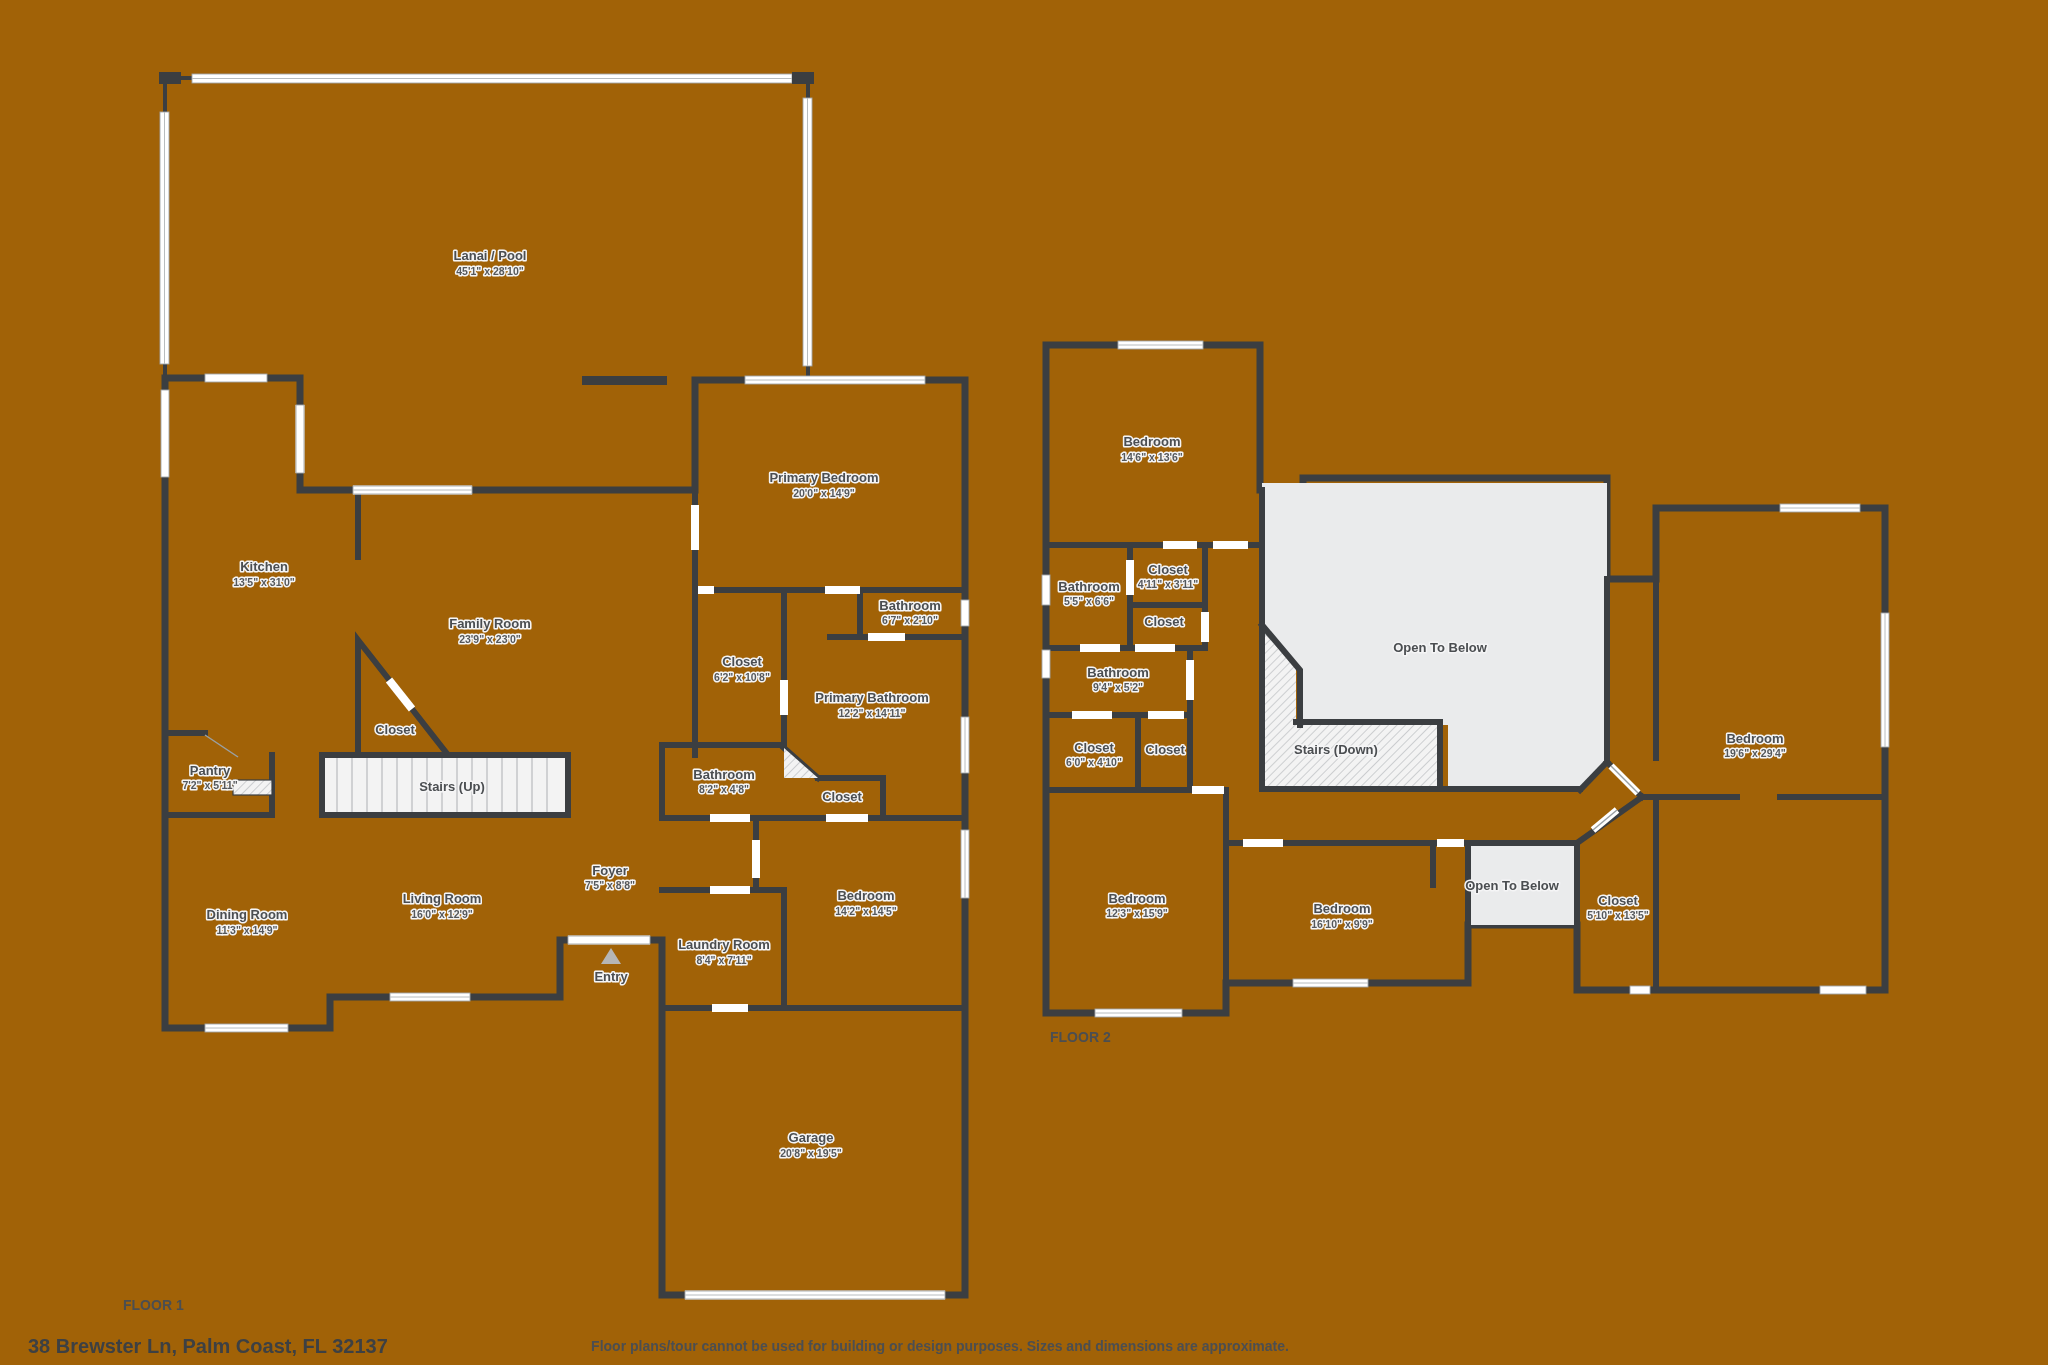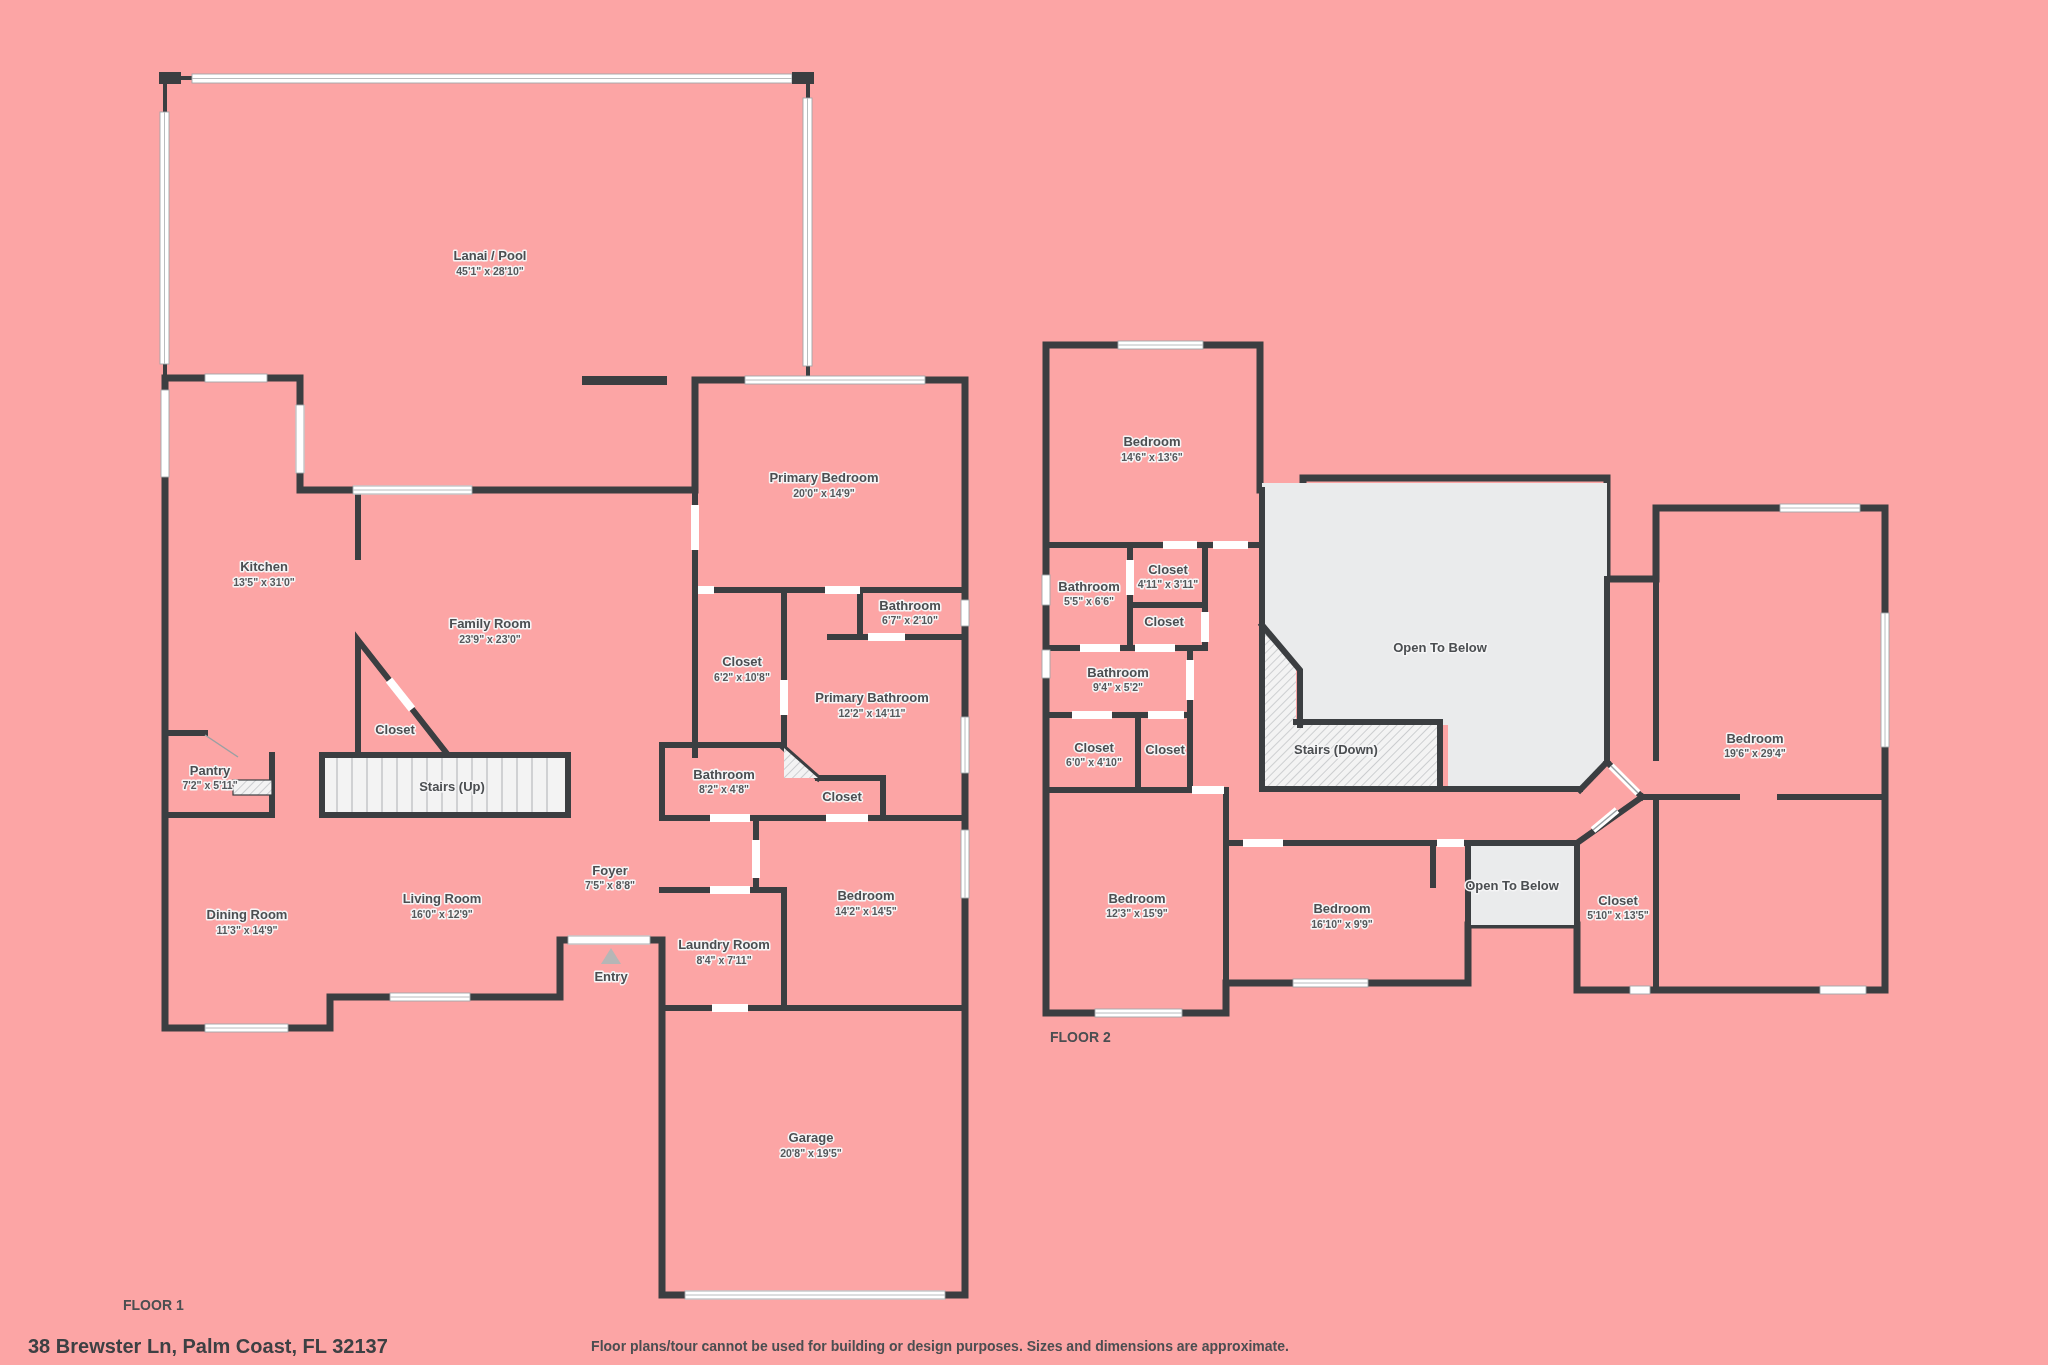--- a/index.html
+++ b/index.html
@@ -1,17 +1,17 @@
 <!DOCTYPE html>
 <html><head>
 <meta charset="utf-8">
 <style>
   html,body{margin:0;padding:0;background:#ffffff;}
   body{font-family:"Liberation Sans", sans-serif;}
-  .stage{position:relative;width:2048px;height:1365px;background:#fca5a5;overflow:hidden;}
+  .stage{position:relative;width:2048px;height:1365px;background:#a16207;overflow:hidden;}
   svg{display:block;}
   .rname{font:700 13px "Liberation Sans", sans-serif;fill:#4b4e51;text-anchor:middle;paint-order:stroke;stroke:#f5f5f6;stroke-width:3px;stroke-linejoin:round;}
   .rdims{font:700 10.5px "Liberation Sans", sans-serif;fill:#55585b;text-anchor:middle;paint-order:stroke;stroke:#f5f5f6;stroke-width:3px;stroke-linejoin:round;}
   .floorlab{font:700 14px "Liberation Sans", sans-serif;fill:#4b4e51;}
   .addr{font:700 20px "Liberation Sans", sans-serif;fill:#3d4043;}
   .disc{font:700 14px "Liberation Sans", sans-serif;fill:#4b4e51;text-anchor:middle;}
   .wall{stroke:#3b3e41;fill:none;stroke-linecap:square;}
   .w7{stroke-width:7px;} .w6{stroke-width:6px;} .w4{stroke-width:4px;}
   .erase{stroke:#ffffff;fill:none;stroke-linecap:butt;}
   .win{fill:#ffffff;stroke:#a2a6a9;stroke-width:0.9px;}

